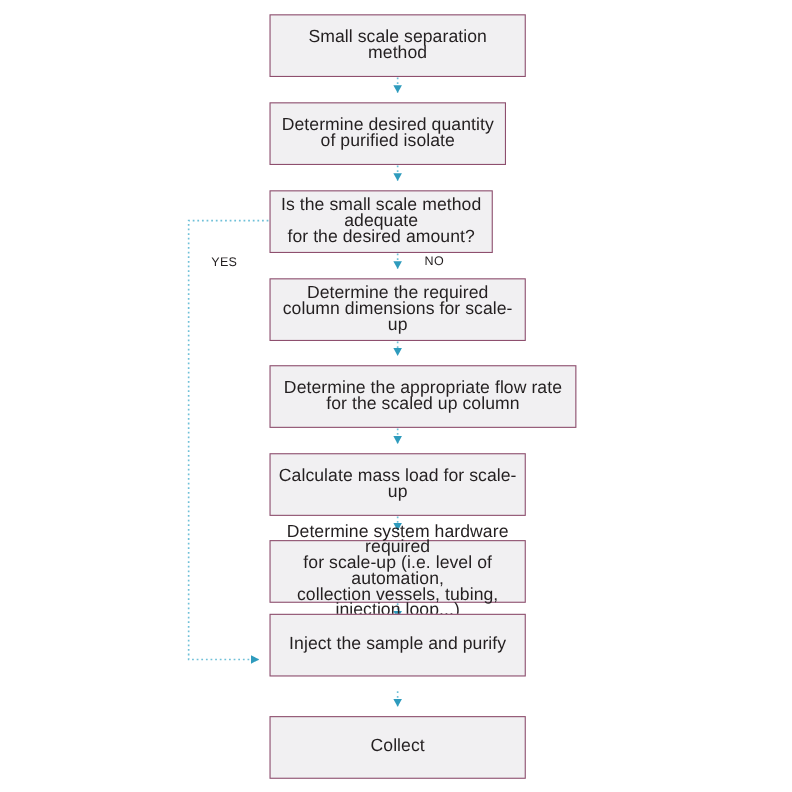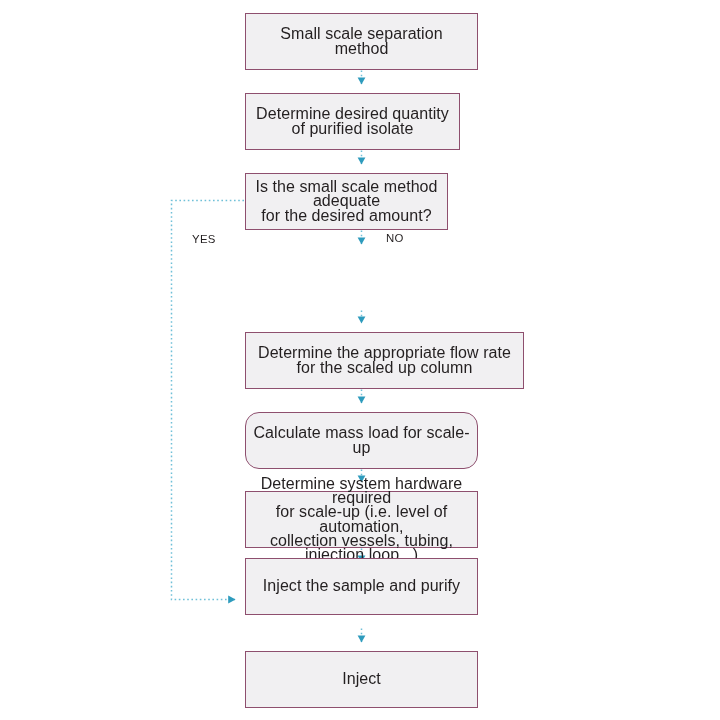--- a/index.html
+++ b/index.html
@@ -84,27 +84,29 @@
   <div class="branch-label" id="label-no">NO</div>
 
   <div class="node" style="left:245px; top:13px; width:233px; height:57px;">Small scale separation method</div>
 
   <div class="node" style="left:245px; top:93px; width:215px; height:57px;">Determine desired quantity
 of purified isolate</div>
 
   <div class="node" style="left:245px; top:173px; width:203px; height:57px;text-align:center;">Is the small scale method adequate
 for the desired amount?</div>
 
+  <div class="node" style="left:245px; top:253px; width:233px; height:57px;">Determine the required
+column dimensions for scale-up</div>
 
   <div class="node" style="left:245px; top:332px; width:279px; height:57px;">Determine the appropriate flow rate
 for the scaled up column</div>
 
-  <div class="node" style="left:245px; top:412px; width:233px; height:57px;border-radius:14px;">Calculate mass load for scale-up</div>
+  <div class="node" style="left:245px; top:412px; width:233px; height:57px;">Calculate mass load for scale-up</div>
 
   <div class="node" style="left:245px; top:491px; width:233px; height:57px;text-align:center;">Determine system hardware required
 for scale-up (i.e. level of automation,
 collection vessels, tubing, injection loop...)</div>
 
   <div class="node" style="left:245px; top:558px; width:233px; height:57px;">Inject the sample and purify</div>
 
-  <div class="node" style="left:245px; top:651px; width:233px; height:57px;">Inject</div>
+  <div class="node" style="left:245px; top:651px; width:233px; height:57px;">Collect</div>
 
 </div>
 
 </body></html>

